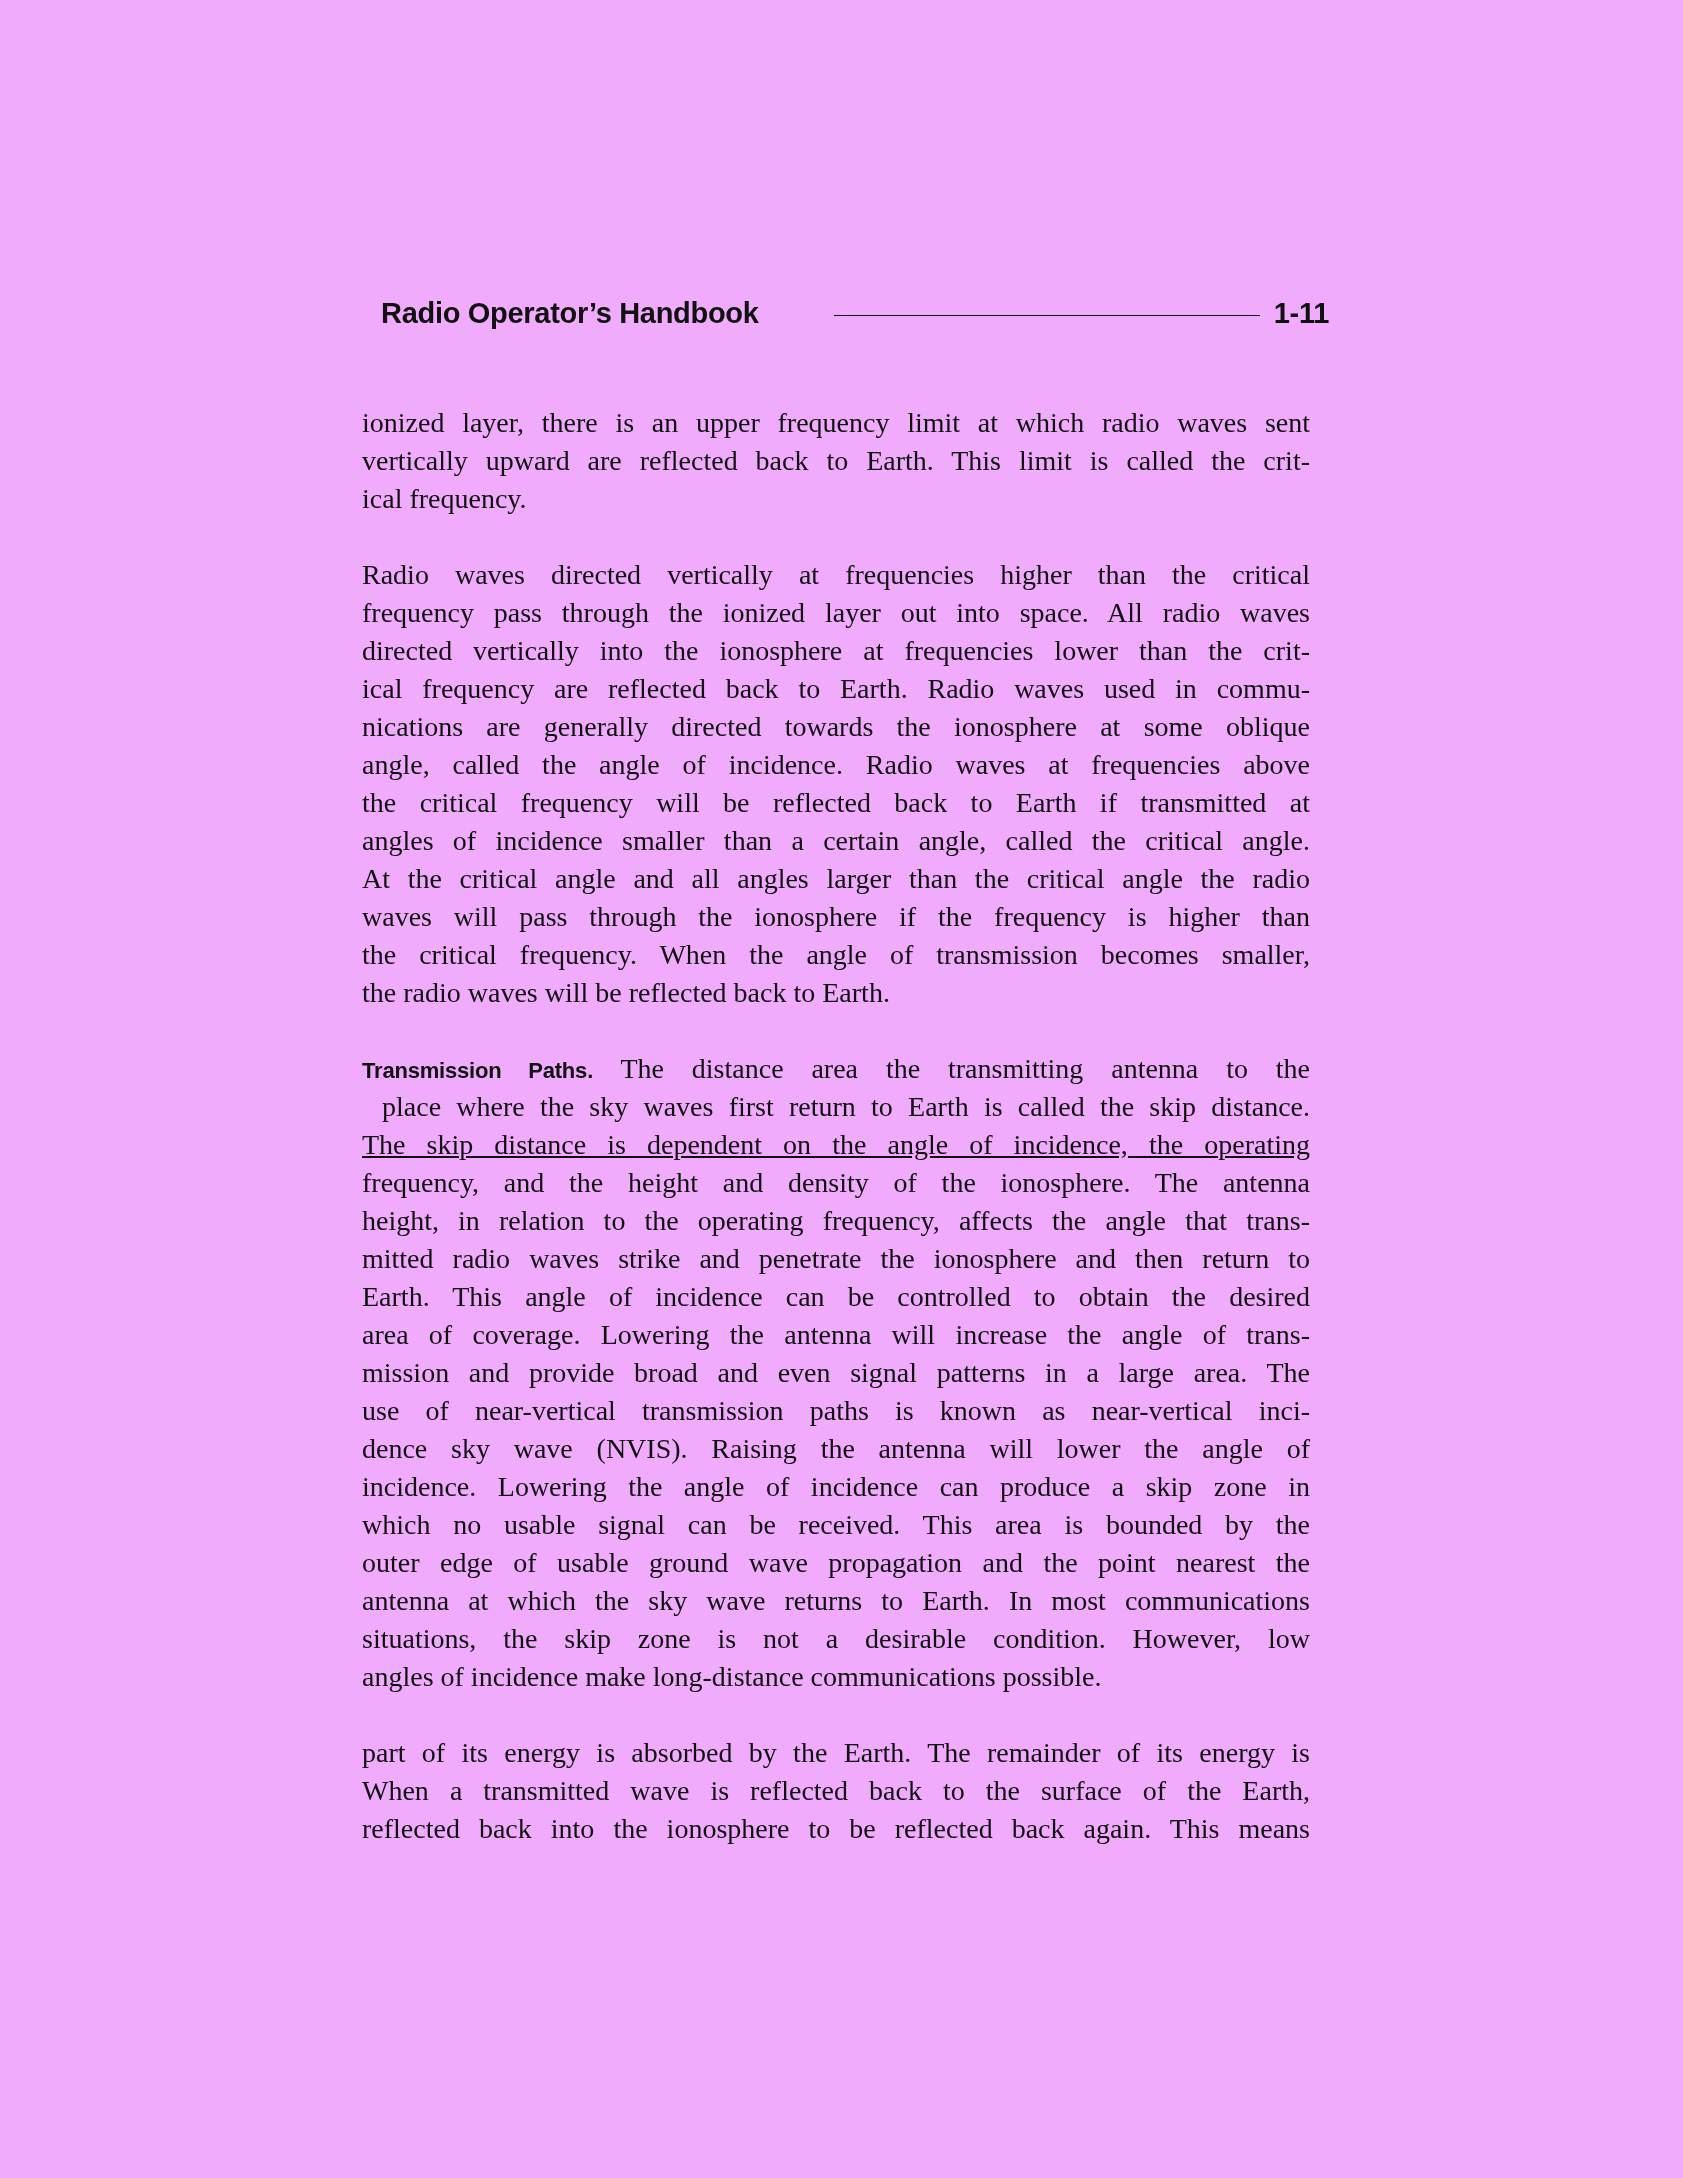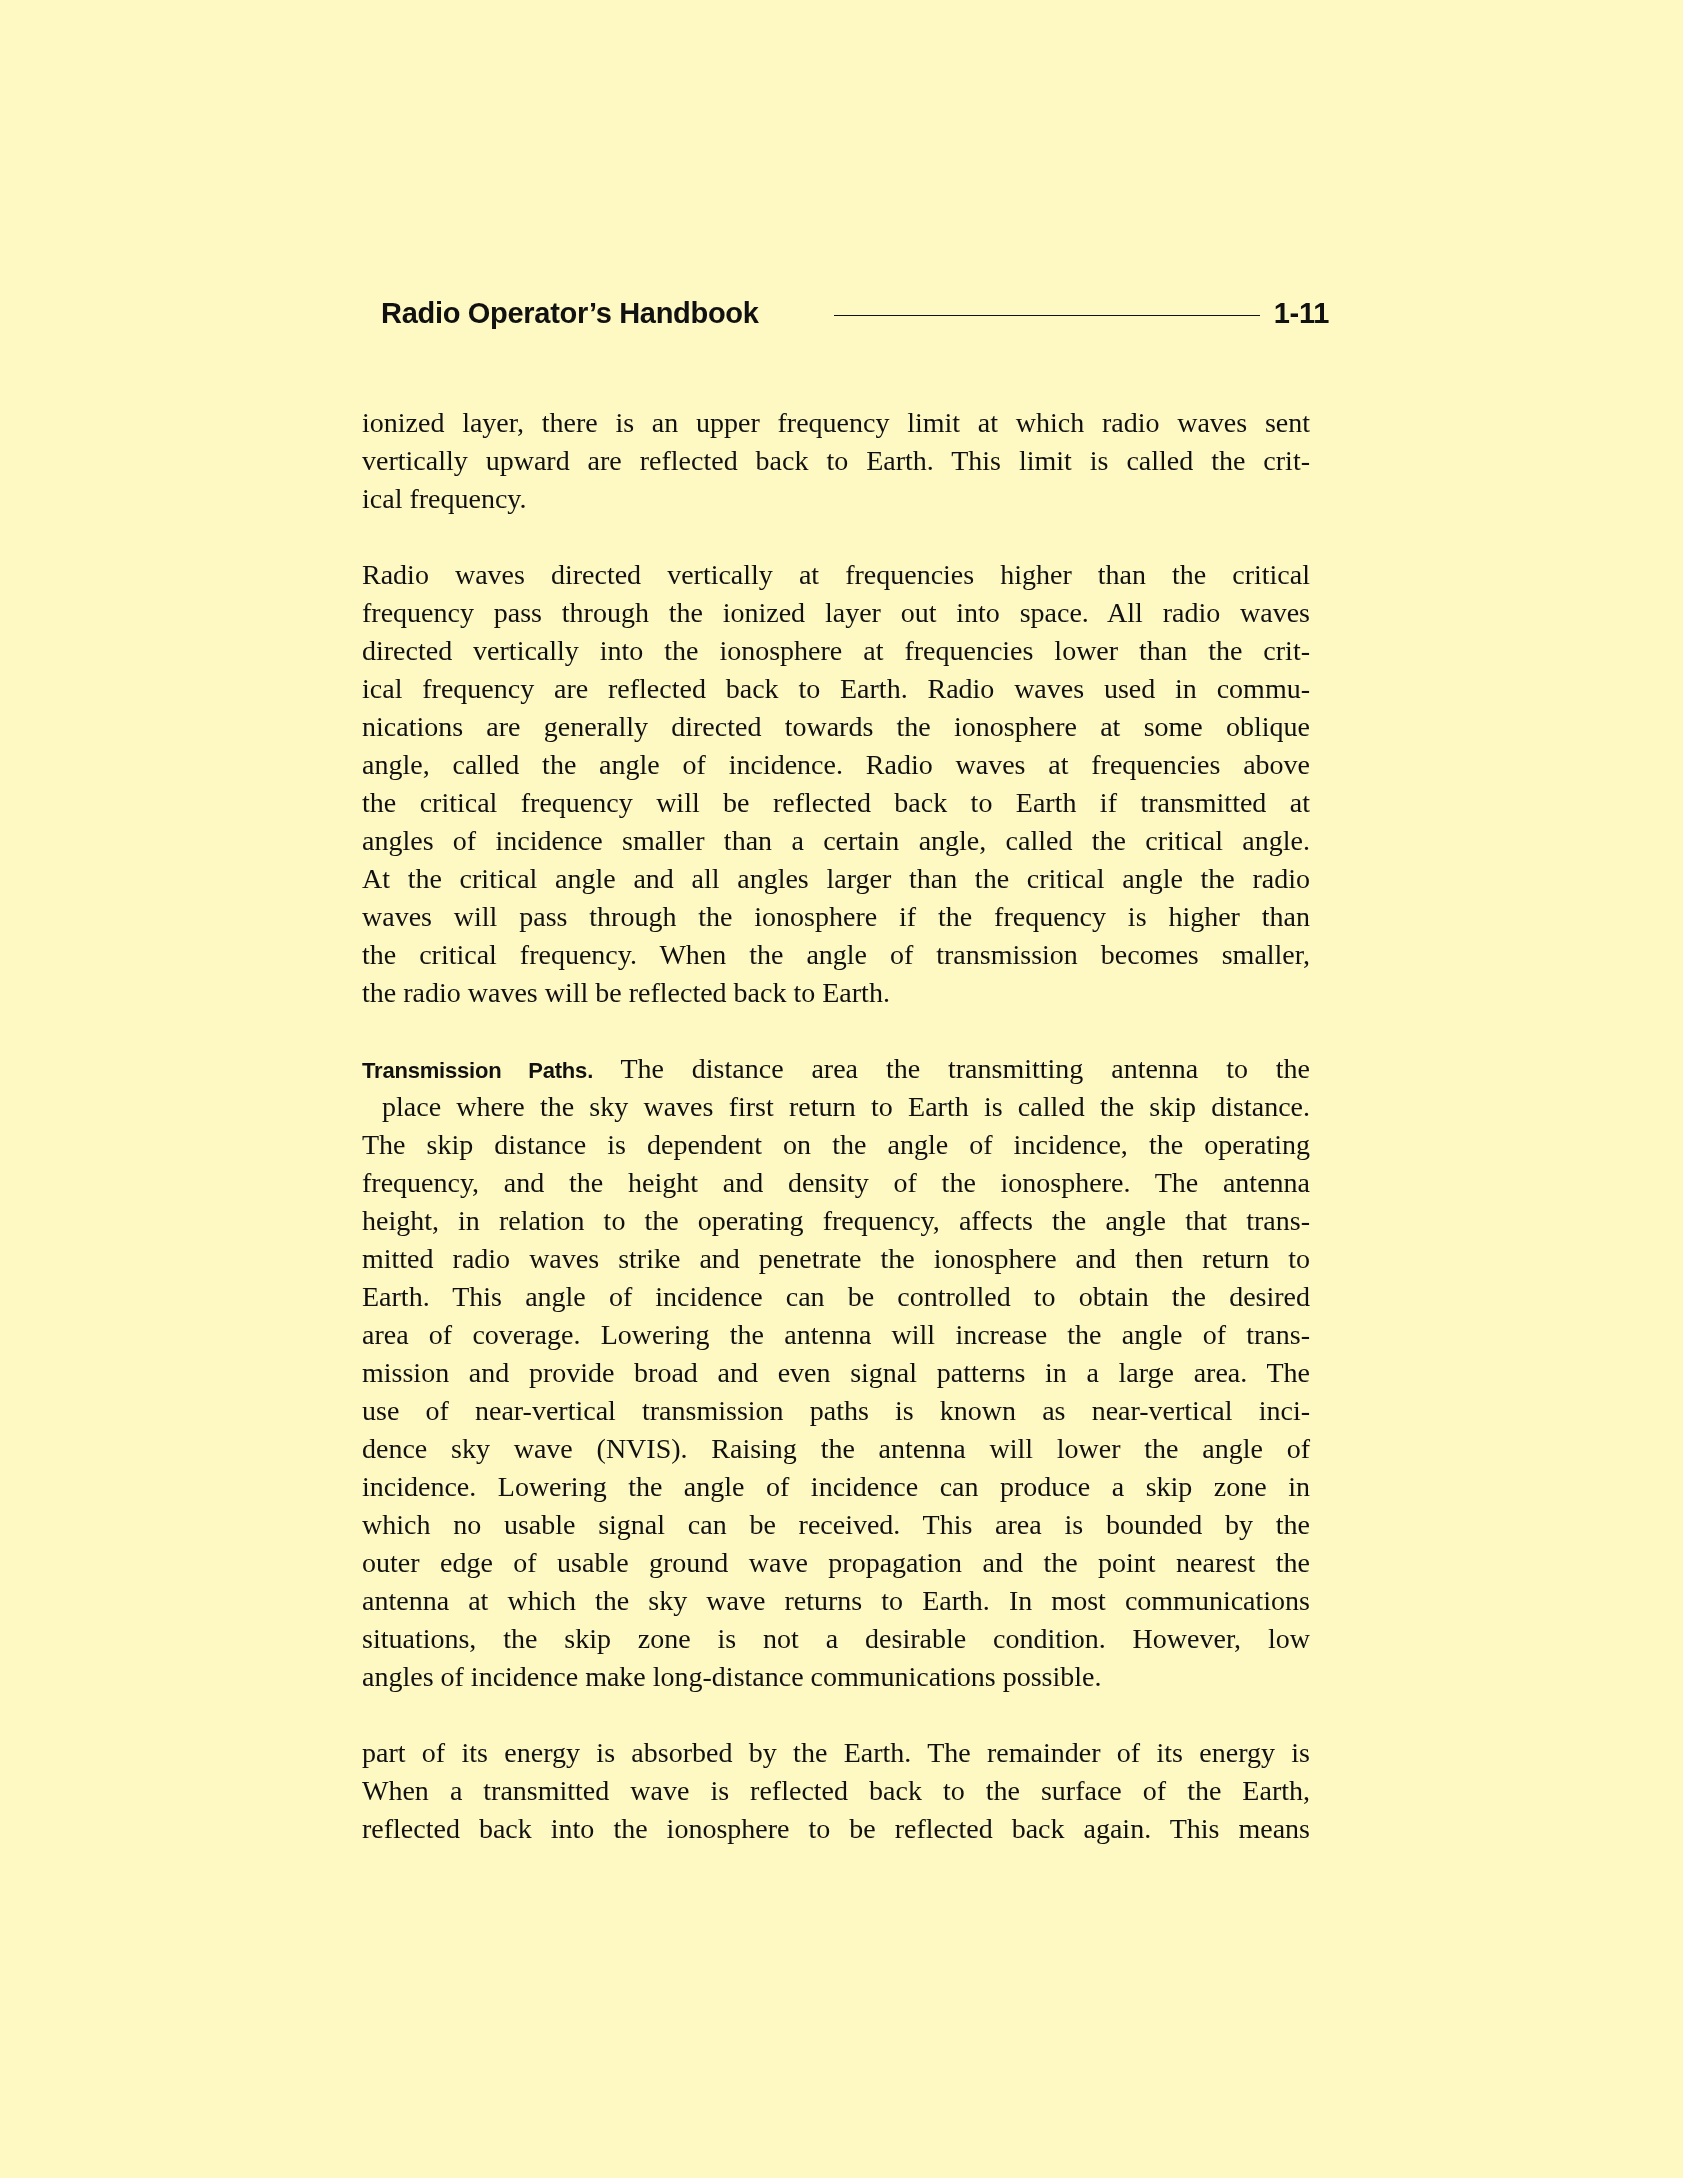--- a/index.html
+++ b/index.html
@@ -1,17 +1,17 @@
 <!DOCTYPE html>
 <html><head>
   <meta charset="utf-8">
   <style>
     html, body { margin: 0; padding: 0; background: #ffffff; }
     body { width: 1683px; height: 2178px; position: relative; overflow: hidden; color: #111111; }
-    .page { position: absolute; left: 0; top: 0; width: 1683px; height: 2178px; background: #fef9c3; }
+    .page { position: absolute; left: 0; top: 0; width: 1683px; height: 2178px; background: #f0abfc; }
     .running-head {
       position: absolute; left: 381px; top: 293px; width: 948px; height: 40px;
       font-family: "Liberation Sans", sans-serif; font-weight: bold; font-size: 29px;
       letter-spacing: -0.3px; color: #111111;
     }
     .running-head .title { position: absolute; left: 0; top: 0; white-space: nowrap; line-height: 40px; }
     .running-head .rule { position: absolute; left: 453px; right: 69px; top: 22px; height: 0; border-top: 1.6px solid #111111; }
     .running-head .folio { position: absolute; right: 0; top: 0; white-space: nowrap; line-height: 40px; }
     .body-text {
       position: absolute; left: 362px; top: 404px; width: 948px;
@@ -57,21 +57,21 @@
       <span class="line" style="display: block; white-space: nowrap;"><span style="white-space: nowrap; word-spacing: 0px;">angles of incidence smaller than a certain angle, called the critical angle.</span></span>
       <span class="line" style="display: block; white-space: nowrap;"><span style="white-space: nowrap; word-spacing: 0px;">At the critical angle and all angles larger than the critical angle the radio</span></span>
       <span class="line" style="display: block; white-space: nowrap;"><span style="white-space: nowrap; word-spacing: 0px;">waves will pass through the ionosphere if the frequency is higher than</span></span>
       <span class="line" style="display: block; white-space: nowrap;"><span style="white-space: nowrap; word-spacing: 0px;">the critical frequency. When the angle of transmission becomes smaller,</span></span>
       <span class="line last">the radio waves will be reflected back to Earth.</span>
     </div>
 
     <div class="para">
       <span class="line" style="display: block; white-space: nowrap;"><span style="white-space: nowrap; word-spacing: 0px;"><span class="run-in">Transmission Paths.</span><span> The distance area the transmitting antenna to the</span></span></span>
       <span class="line" style="display: block; white-space: nowrap; margin-left: 20px;"><span style="white-space: nowrap; word-spacing: 0px;">place where the sky waves first return to Earth is called the skip distance.</span></span>
-      <span class="line" style="display: block; white-space: nowrap;"><span style="white-space: nowrap; word-spacing: 0px;">The skip distance is dependent on the angle of incidence, the operating</span></span>
+      <span class="line" style="display: block; white-space: nowrap; text-decoration: underline;"><span style="white-space: nowrap; word-spacing: 0px;">The skip distance is dependent on the angle of incidence, the operating</span></span>
       <span class="line" style="display: block; white-space: nowrap;"><span style="white-space: nowrap; word-spacing: 0px;">frequency, and the height and density of the ionosphere. The antenna</span></span>
       <span class="line" style="display: block; white-space: nowrap;"><span style="white-space: nowrap; word-spacing: 0px;">height, in relation to the operating frequency, affects the angle that trans-</span></span>
       <span class="line" style="display: block; white-space: nowrap;"><span style="white-space: nowrap; word-spacing: 0px;">mitted radio waves strike and penetrate the ionosphere and then return to</span></span>
       <span class="line" style="display: block; white-space: nowrap;"><span style="white-space: nowrap; word-spacing: 0px;">Earth. This angle of incidence can be controlled to obtain the desired</span></span>
       <span class="line" style="display: block; white-space: nowrap;"><span style="white-space: nowrap; word-spacing: 0px;">area of coverage. Lowering the antenna will increase the angle of trans-</span></span>
       <span class="line" style="display: block; white-space: nowrap;"><span style="white-space: nowrap; word-spacing: 0px; margin-top: 48px;">mission and provide broad and even signal patterns in a large area. The</span></span>
       <span class="line" style="display: block; white-space: nowrap;"><span style="white-space: nowrap; word-spacing: 0px;">use of near-vertical transmission paths is known as near-vertical inci-</span></span>
       <span class="line" style="display: block; white-space: nowrap;"><span style="white-space: nowrap; word-spacing: 0px;">dence sky wave (NVIS). Raising the antenna will lower the angle of</span></span>
       <span class="line" style="display: block; white-space: nowrap;"><span style="white-space: nowrap; word-spacing: 0px;">incidence. Lowering the angle of incidence can produce a skip zone in</span></span>
       <span class="line" style="display: block; white-space: nowrap;"><span style="white-space: nowrap; word-spacing: 0px;">which no usable signal can be received. This area is bounded by the</span></span>

